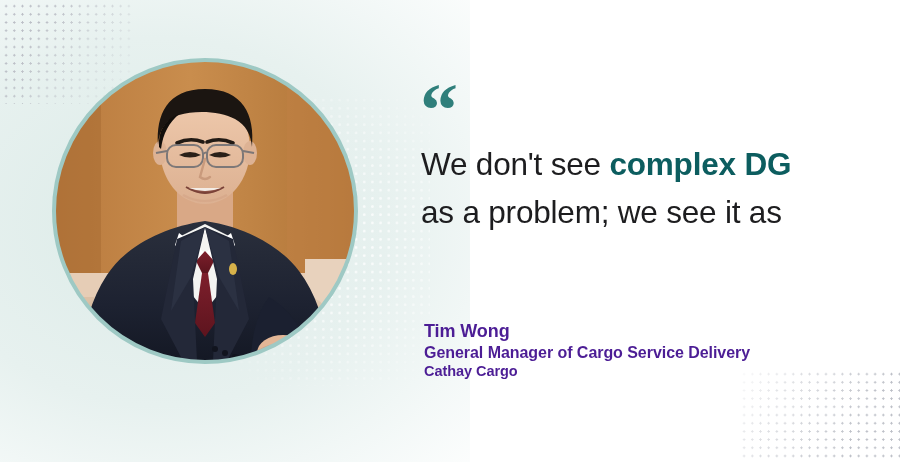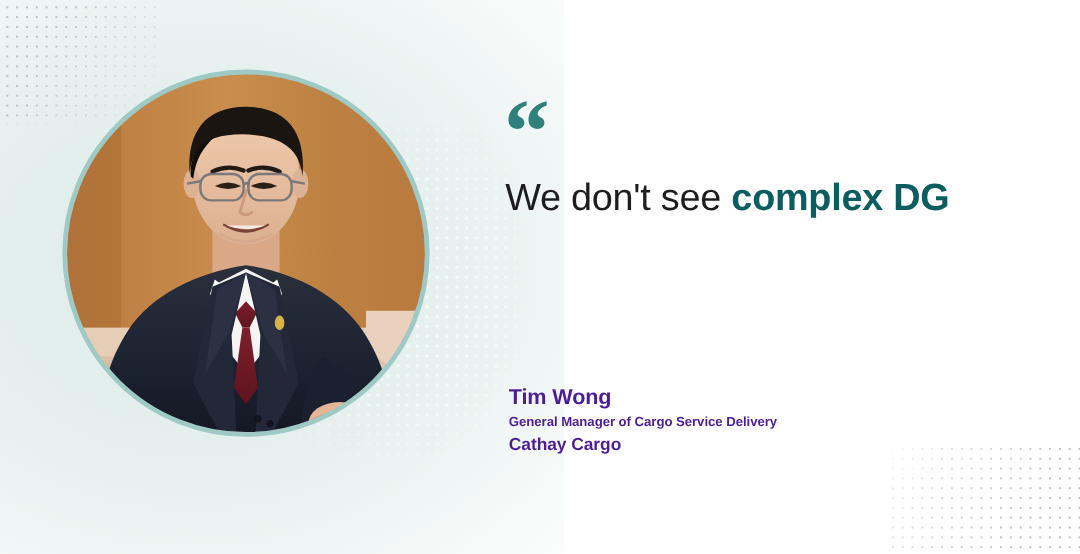--- a/index.html
+++ b/index.html
@@ -135,21 +135,21 @@
     top: 320px;
     color: #4c1d95;
   }
   .attrib-name {
     font-size: 18px;
     font-weight: 700;
     line-height: 23px;
     letter-spacing: -0.1px;
   }
   .attrib-role {
-    font-size: 11px;
+    font-size: 16px;
     font-weight: 600;
     line-height: 19px;
     letter-spacing: -0.05px;
   }
   .attrib-company {
     font-size: 14.5px;
     font-weight: 600;
     line-height: 19px;
     letter-spacing: -0.05px;
   }
@@ -272,20 +272,23 @@
     </div>
     <div class="portrait-ring"></div>
   </div>
 
   <div class="quote-mark">“</div>
 
   <div class="quote-text">
     <span>
       <span>We don't see </span><span class="hl">complex DG</span><br>
     </span>
+    <span>
+      <span>as a problem; we see it as</span><br>
+    </span>
   </div>
 
   <div class="attrib">
     <div class="attrib-name">Tim Wong</div>
     <div class="attrib-role">General Manager of Cargo Service Delivery</div>
     <div class="attrib-company">Cathay Cargo</div>
   </div>
 
 </div>
 

